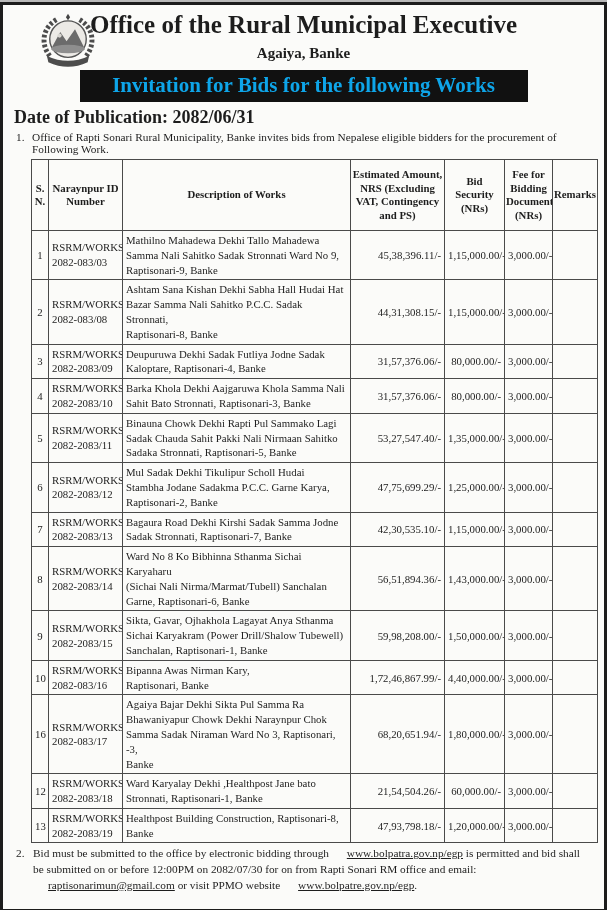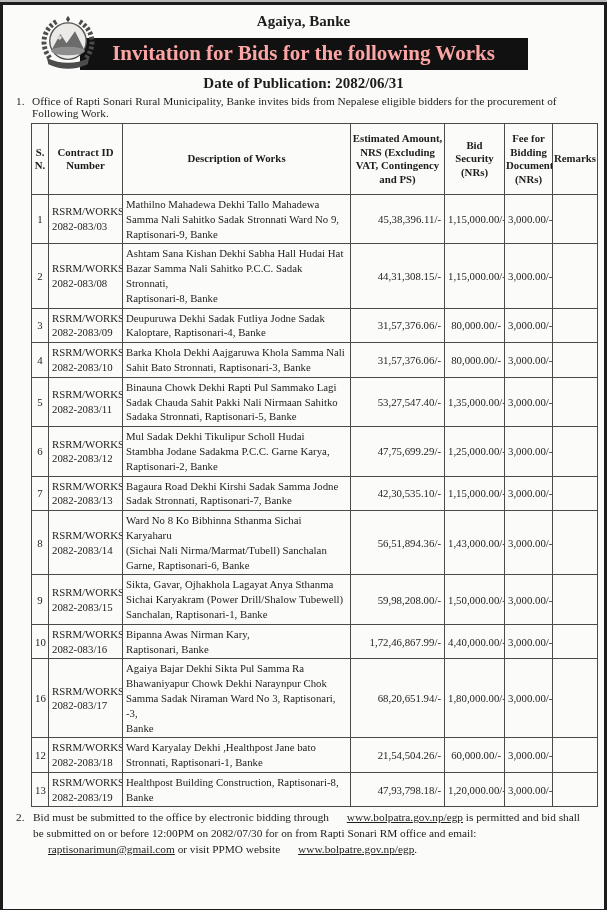--- a/index.html
+++ b/index.html
@@ -10,24 +10,24 @@
     font-family:"Liberation Serif","DejaVu Serif",serif;color:#1d1d1d;
   }
   .content{padding:4px 11px 0 11px;}
   
   .hdr{position:relative;text-align:center;}
   .emblem{position:absolute;left:18px;top:2px;width:72px;height:66px;}
   .title1{font-size:24px;font-weight:bold;line-height:30px;margin-top:4px;}
   .title2{font-size:25px;font-weight:bold;line-height:32px;}
   .loc{font-size:15px;font-weight:bold;line-height:20px;margin-top:2px;}
   .banner{
-    width:448px;margin:7px auto 0;background:#111;color:#fca5a5;
+    width:448px;margin:7px auto 0;background:#111;color:#0ea5e9;
     font-size:21px;font-weight:bold;text-align:center;padding:3px 0 4px;
   }
-  .pubdate{font-size:15px;font-weight:bold;text-align:center;margin-top:5px;}
+  .pubdate{font-size:18px;font-weight:bold;text-align:left;margin-top:5px;}
   .intro{font-size:11.3px;display:flex;margin-top:3px;}
   .intro .num{width:16px;flex:none;padding-left:2px;}
   
   table.works{
     border-collapse:collapse;table-layout:fixed;width:566px;
     margin:4px 0 3px 17px;font-size:10.8px;
   }
   table.works th,table.works td{
     border:1px solid #4a4a4a;vertical-align:middle;padding:2px 3px;
     overflow:hidden;
@@ -58,20 +58,21 @@
       <svg class="emblem" viewBox="0 0 100 94" xmlns="http://www.w3.org/2000/svg">
         <path d="M50,4 l3,5 -3,4 -3,-4 z" fill="#444"></path>
         <path d="M24,64 C10,46 14,22 36,11" fill="none" stroke="#4c4c4c" stroke-width="7" stroke-dasharray="4 3"></path>
         <path d="M76,64 C90,46 86,22 64,11" fill="none" stroke="#4c4c4c" stroke-width="7" stroke-dasharray="4 3"></path>
         <circle cx="50" cy="40" r="26" fill="#eceae6" stroke="#555" stroke-width="2"></circle>
         <path d="M27,52 L39,30 L48,43 L60,26 L73,52 Z" fill="#6b6b6b"></path>
         <ellipse cx="50" cy="54" rx="24" ry="6" fill="#8e8e8e"></ellipse>
         <path d="M20,64 Q50,78 80,64 L78,73 Q50,86 22,73 Z" fill="#4c4c4c"></path>
         <circle cx="38" cy="35" r="3" fill="#d9d7d2"></circle>
       </svg>
+      <div class="title2">Office of the Rural Municipal Executive</div>
       <div class="loc">Agaiya, Banke</div>
       <div class="banner">Invitation for Bids for the following Works</div>
       <div class="pubdate">Date of Publication: 2082/06/31</div>
     </div>
 
     <div class="intro">
       <span class="num">1.</span>
       <span class="body">Office of Rapti Sonari Rural Municipality, Banke invites bids from Nepalese eligible bidders for the procurement of Following Work.</span>
     </div>
 
@@ -82,21 +83,21 @@
           <col class="c-desc">
           <col class="c-amt">
         <col class="c-bid">
           <col class="c-fee">
           <col class="c-rem">
       </colgroup>
       <thead>
         <tr>
           <th>S.
 N.</th>
-          <th>Contract ID
+          <th>Naraynpur ID
 Number</th>
           <th>Description of Works</th>
           <th>Estimated Amount,
 NRS (Excluding
 VAT, Contingency
 and PS)</th>
           <th>Bid Security
 (NRs)</th>
           <th>Fee for
 Bidding

